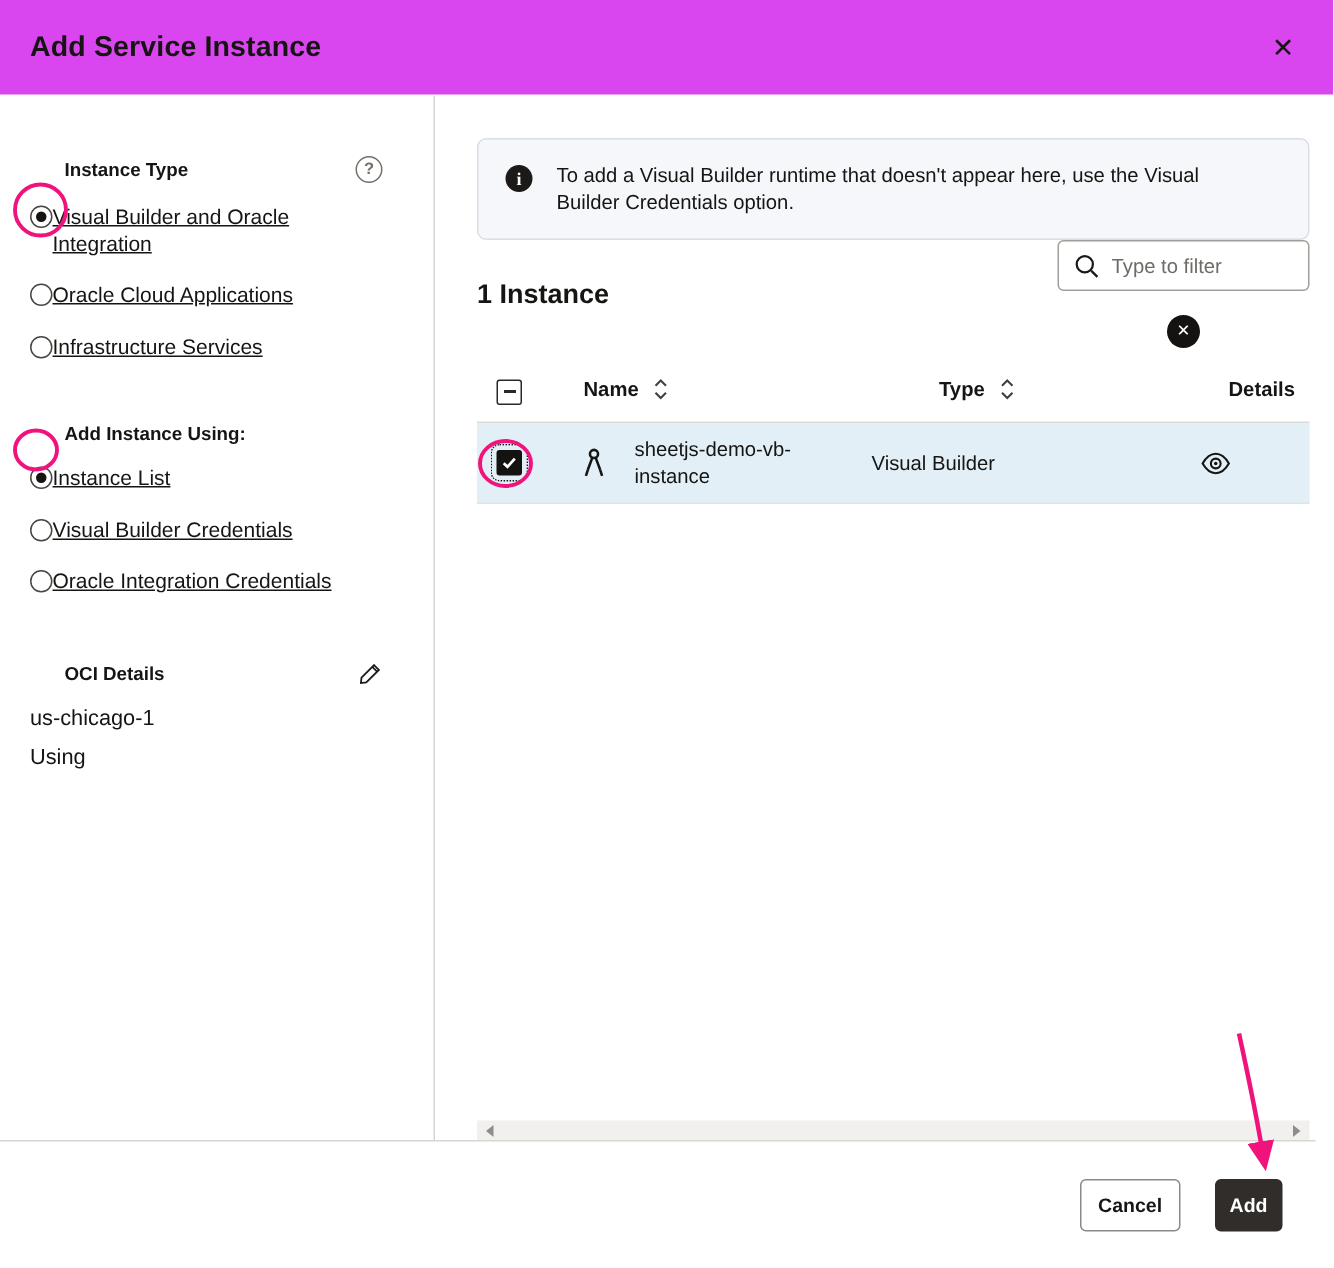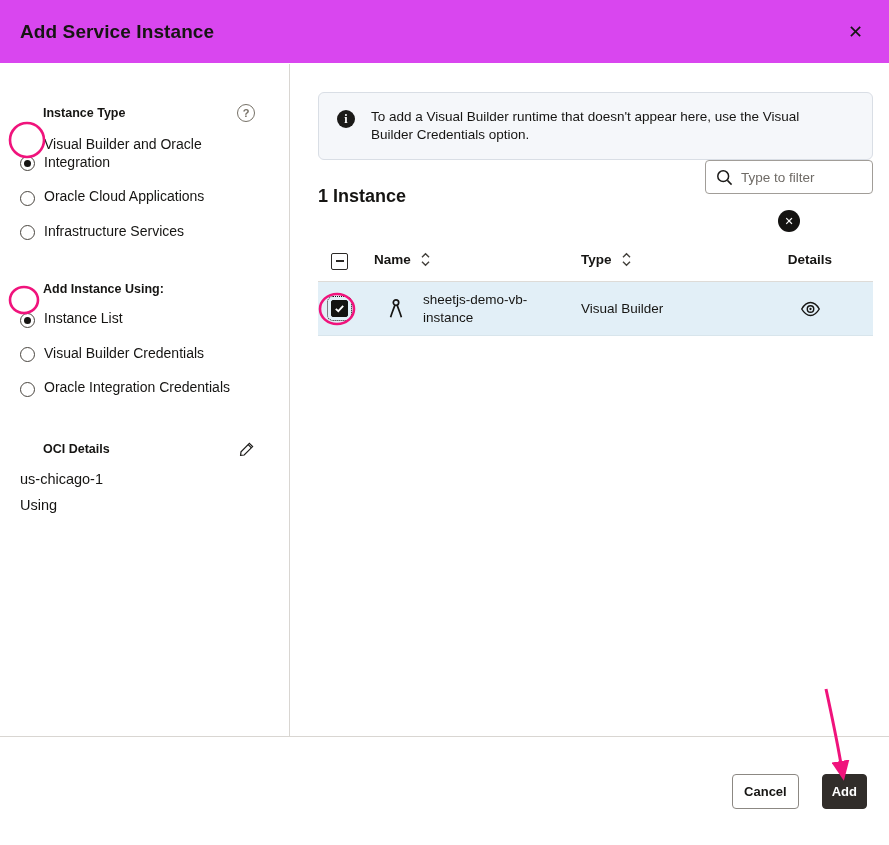--- a/index.html
+++ b/index.html
@@ -44,21 +44,21 @@
     padding-left: 23px;
   }
   .section-label { font-size: 12.5px; font-weight: 700; color: #161513; }
   .icon-btn { background: none; border: none; cursor: pointer; padding: 0; line-height: 0; }
   .help-icon {
     width: 18px; height: 18px; border: 1.6px solid #767167; border-radius: 50%;
     color: #767167; font-size: 11px; font-weight: 700;
     display: inline-flex; align-items: center; justify-content: center;
   }
   .radio-group { display: flex; flex-direction: column; gap: 17px; }
-  .radio-row { display: flex; align-items: flex-end; gap: 9px; cursor: pointer; }
+  .radio-row { display: flex; align-items: flex-start; gap: 0; cursor: pointer; text-decoration: underline; }
   .radio-dot {
     flex: 0 0 auto;
     width: 15px; height: 15px; border: 1.6px solid #49453f; border-radius: 50%;
     margin-top: 1px;
     display: inline-flex; align-items: center; justify-content: center;
     background: #fff;
   }
   .radio-row.selected .radio-dot::after {
     content: ""; width: 7px; height: 7px; border-radius: 50%; background: #161513;
   }
@@ -121,21 +121,21 @@
   
   .instance-table { flex: 1 1 auto; display: flex; flex-direction: column; min-height: 0; }
   .t-grid {
     display: grid;
     grid-template-columns: 56px 41px 166px 178px 1fr;
     align-items: center;
   }
   .t-head {
     height: 44px;
     border-bottom: 1px solid #dedbd7;
-    font-size: 13.5px; font-weight: 700;
+    font-size: 13.5px; font-weight: 700; gap: 15px;
   }
   .t-head .cell-check, .t-row .cell-check { padding-left: 13px; }
   .head-name { grid-column: 2 / 4; display: flex; align-items: center; gap: 9px; cursor: pointer; }
   .head-type { display: flex; align-items: center; gap: 9px; cursor: pointer; }
   .head-details { text-align: center; padding-right: 12px; }
   .sort-icon { display: inline-flex; }
 
   .t-row {
     height: 54px;
     background: #e2eff7;
@@ -177,21 +177,21 @@
     width: 0; height: 0; border-top: 4px solid transparent; border-bottom: 4px solid transparent;
     border-right: 5px solid #8f8d89;
   }
   .tri-right {
     width: 0; height: 0; border-top: 4px solid transparent; border-bottom: 4px solid transparent;
     border-left: 5px solid #8f8d89;
   }
 
   
   .dlg-footer {
-    position: absolute; left: 0; right: 0; bottom: 0; height: 109px;
+    position: absolute; left: 0; right: 12px; bottom: 0; height: 85px;
     border-top: 1px solid #d9d6d2; background: #fff;
     display: flex; align-items: center; justify-content: flex-end;
     gap: 23px; padding: 0 22px 0 0;
   }
   .btn {
     height: 35px; border-radius: 4px; font-size: 13px; font-weight: 700;
     font-family: inherit; cursor: pointer;
     display: inline-flex; align-items: center; justify-content: center;
   }
   .btn-cancel { background: #fff; border: 1px solid #8c8883; color: #161513; padding: 0 11px; }

